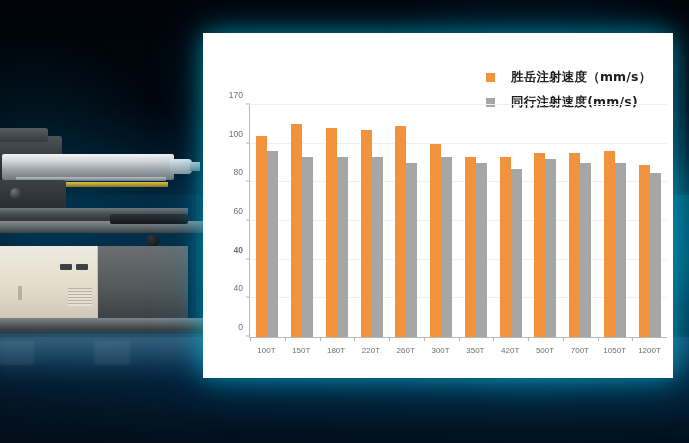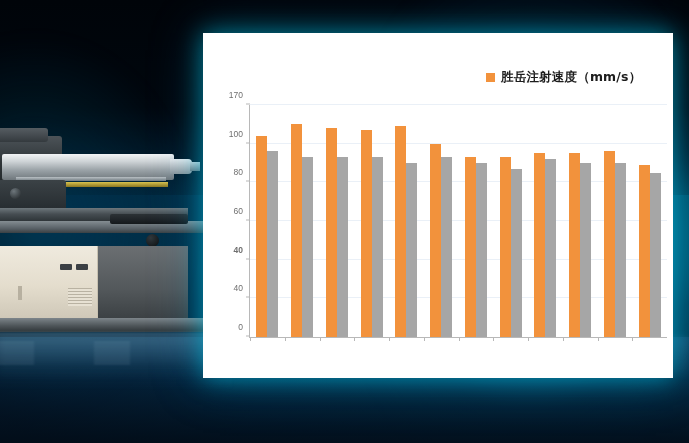--- a/index.html
+++ b/index.html
@@ -155,21 +155,21 @@
     width: 470px; height: 345px;
     background: #ffffff;
     box-shadow: 0 0 22px rgba(0, 200, 235, 0.55), 0 0 48px rgba(0,150,200,0.35);
   }
 
   .legend {
     position: absolute;
     left: 283px; top: 36px;
     display: flex; flex-direction: column; gap: 8px;
   }
-  .legend-row { display: flex; align-items: center; gap: 6px; white-space: nowrap; }
+  .legend-row { display: flex; align-items: center; gap: 16px; white-space: nowrap; }
   .legend-swatch { width: 9px; height: 9px; flex: none; }
   .legend-label {
     font-size: 12.5px;
     color: #1d1d1d;
     font-family: "DejaVu Sans", "Liberation Sans", sans-serif;
     font-weight: 600;
     letter-spacing: 0.2px;
   }
 
   .plot-wrap {
@@ -291,20 +291,24 @@
     <div class="refl-bar" style="left:8px;width:40px;"></div>
     <div class="refl-bar" style="left:108px;width:36px;"></div>
   </div>
 
   <div class="chart-panel">
 
     <div class="legend">
       <div class="legend-row">
         <span class="legend-swatch" style="background: rgb(242, 146, 60);"></span>
         <span class="legend-label">胜岳注射速度（mm/s）</span>
+      </div>
+      <div class="legend-row">
+        <span class="legend-swatch" style="background: rgb(166, 166, 166);"></span>
+        <span class="legend-label">同行注射速度(mm/s)</span>
       </div>
     </div>
 
     <div class="plot-wrap">
       <div class="plot-area" id="plot-area">
         <div id="gridlines">
             <div class="gridline" style="bottom: 16.6667%;"></div>
             <div class="gridline" style="bottom: 33.3333%;"></div>
             <div class="gridline" style="bottom: 50%;"></div>
             <div class="gridline" style="bottom: 66.6667%;"></div>
@@ -383,16 +387,30 @@
               <div class="bar s1" title="同行注射速度(mm/s) 1050T: 90" style="height: 75%; background: rgb(166, 166, 166);"></div>
               <div class="xtick-mark"></div>
             </div>
             <div class="group" style="flex: 1 1 0px;">
               <div class="bar s0" title="胜岳注射速度（mm/s） 1200T: 89" style="height: 74.1667%; background: rgb(242, 146, 60);"></div>
               <div class="bar s1" title="同行注射速度(mm/s) 1200T: 85" style="height: 70.8333%; background: rgb(166, 166, 166);"></div>
               <div class="xtick-mark"></div>
             </div>
           </div>
       </div>
+      <div class="xlabels" id="xlabels">
+          <div class="xlabel" style="flex: 1 1 0px;">100T</div>
+          <div class="xlabel" style="flex: 1 1 0px;">150T</div>
+          <div class="xlabel" style="flex: 1 1 0px;">180T</div>
+          <div class="xlabel" style="flex: 1 1 0px;">220T</div>
+          <div class="xlabel" style="flex: 1 1 0px;">260T</div>
+          <div class="xlabel" style="flex: 1 1 0px;">300T</div>
+          <div class="xlabel" style="flex: 1 1 0px;">350T</div>
+          <div class="xlabel" style="flex: 1 1 0px;">420T</div>
+          <div class="xlabel" style="flex: 1 1 0px;">500T</div>
+          <div class="xlabel" style="flex: 1 1 0px;">700T</div>
+          <div class="xlabel" style="flex: 1 1 0px;">1050T</div>
+          <div class="xlabel" style="flex: 1 1 0px;">1200T</div>
+        </div>
     </div>
 
   </div>
 </div>
 
 </body></html>

